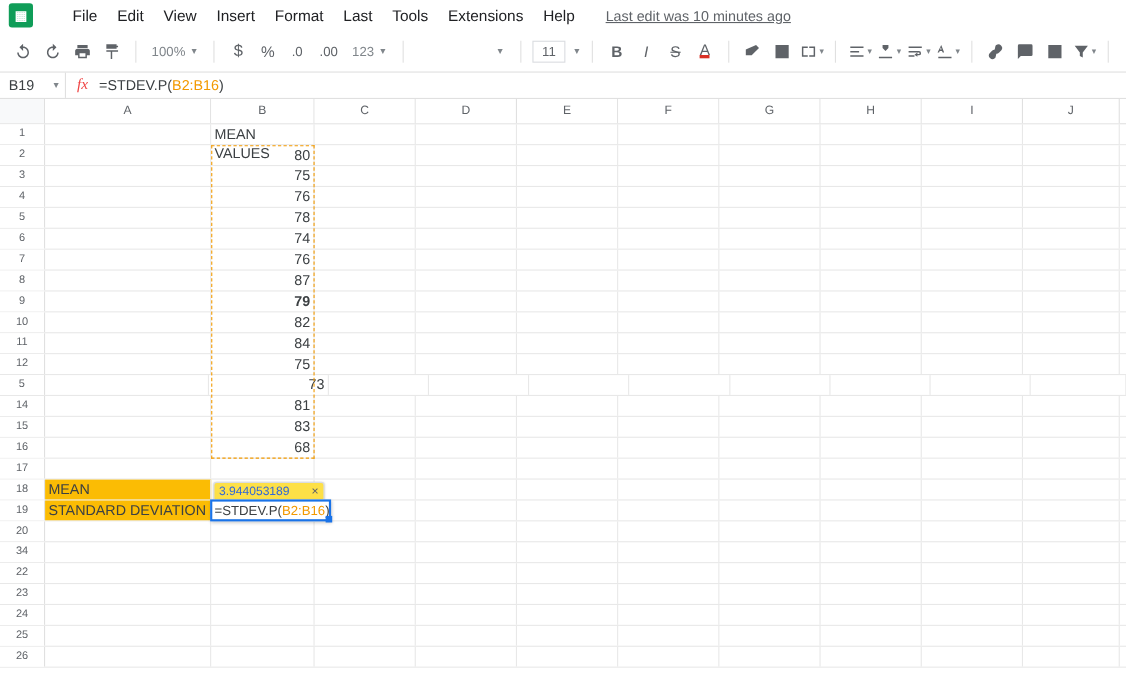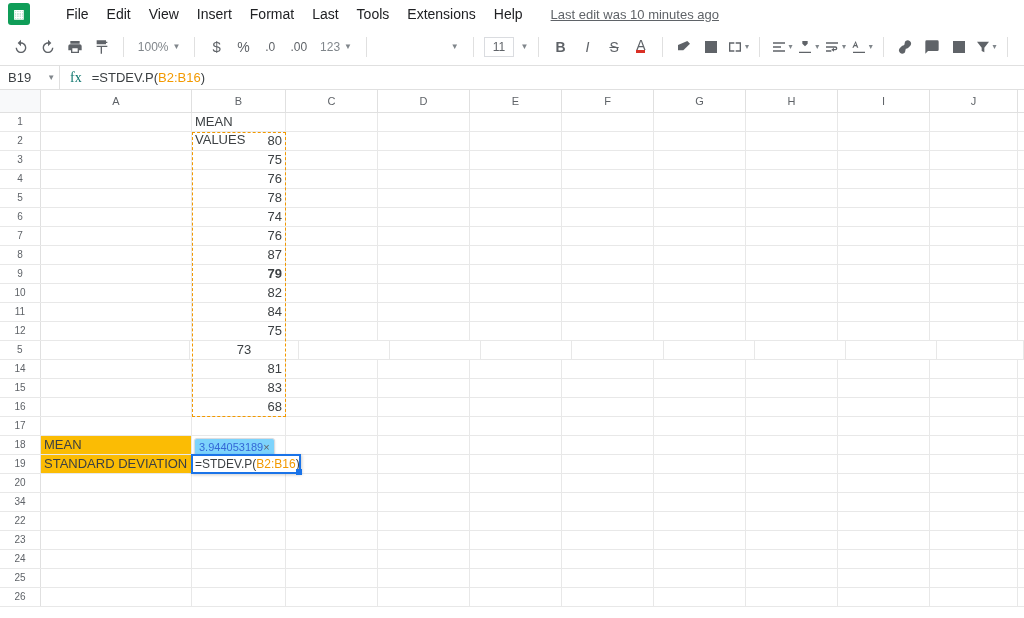--- a/index.html
+++ b/index.html
@@ -16,21 +16,21 @@
   .tbtn { width: 24px; height: 24px; display: flex; align-items: center; justify-content: center; cursor: pointer; border-radius: 2px; font-size: 14px; }
   .tdiv { width: 1px; height: 20px; background: #e0e0e0; margin: 0 6px; }
   .tlabel { font-size: 12px; color: #80868b; padding: 0 4px; display: flex; align-items: center; gap: 2px; cursor: pointer; }
   .caret { font-size: 8px; margin-left: 2px; color: #80868b; }
   .font-size-box { border: 1px solid #dadce0; padding: 2px 4px; font-size: 12px; width: 32px; text-align: center; display:flex; justify-content:center;}
 
   
   .formula-bar { display: flex; align-items: center; height: 24px; border-bottom: 1px solid #e0e0e0; font-size: 13px; }
   .name-box { width: 60px; padding-left: 8px; color: #3c4043; border-right: 1px solid #e0e0e0; height: 100%; display:flex; align-items:center; gap:14px; }
   .name-box .caret { font-size: 8px; }
-  .fx { padding: 0 10px; color: #0f766e; font-family: serif; font-size:14px;}
+  .fx { padding: 0 10px; font-style: italic; color: #ef4444; font-family: serif; font-size:14px;}
   .formula-text { font-family: Consolas, monospace; font-size: 13px; }
   .formula-text .ref { color: #f29900; }
 
   
   .grid { position: relative; }
   .col-headers { display: flex; height: 23px; background: #fff; border-bottom: 1px solid #e0e0e0; }
   .corner { width: 41px; border-right: 1px solid #e0e0e0; background:#f8f9fa;}
   .col-h { border-right: 1px solid #e0e0e0; text-align: center; font-size: 11px; color: #5f6368; line-height: 22px; background:#fff; }
   .row { display: flex; height: 19px; border-bottom: 1px solid #e8e8e8; }
   .row-h { width: 41px; border-right: 1px solid #e0e0e0; text-align: center; font-size: 10px; color: #5f6368; line-height: 18px; background:#fff;}
@@ -64,30 +64,30 @@
     right: -3px;
     bottom: -3px;
     width: 6px; height: 6px;
     background: #1a73e8;
   }
   .cursor-bar { display:inline-block; width:1px; height:13px; background:#000; vertical-align:middle; margin-left:1px; }
 
   
   .tooltip {
     position: absolute;
-    background: #7dd3fc;
+    background: #fde047;
     border: 1px solid #dadce0;
     border-radius: 3px;
     font-family: Consolas, monospace;
     font-size: 11px;
     color: #3367d6;
     padding: 2px 4px;
     display: flex;
     align-items: center;
-    gap: 0;
+    gap: 20px;
     box-shadow: 0 1px 2px rgba(0,0,0,.15);
   }
   .tooltip .close { color: #5f6368; cursor: pointer; font-size: 11px; }
   .orangeish { background: #fbbc04; }
 
   svg.icon { width:16px; height:16px; fill: #5f6368; }
 </style>
 </head>
 <body>
 
@@ -410,21 +410,21 @@
         <div class="cell" style="width: 92px;"></div>
         <div class="cell" style="width: 92px;"></div>
         <div class="cell" style="width: 92px;"></div>
         <div class="cell" style="width: 92px;"></div>
         <div class="cell" style="width: 92px;"></div>
         <div class="cell" style="width: 88px;"></div>
       </div>
       <div class="row">
         <div class="row-h">5</div>
         <div class="cell" style="width: 151px;"></div>
-        <div class="cell right" style="width: 110px; text-align: center;">73</div>
+        <div class="cell right" style="width: 110px;">73</div>
         <div class="cell" style="width: 92px;"></div>
         <div class="cell" style="width: 92px;"></div>
         <div class="cell" style="width: 92px;"></div>
         <div class="cell" style="width: 92px;"></div>
         <div class="cell" style="width: 92px;"></div>
         <div class="cell" style="width: 92px;"></div>
         <div class="cell" style="width: 92px;"></div>
         <div class="cell" style="width: 88px;"></div>
       </div>
       <div class="row">

